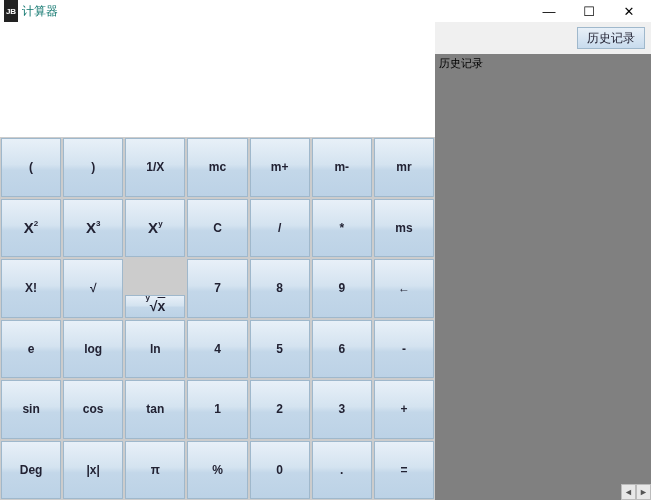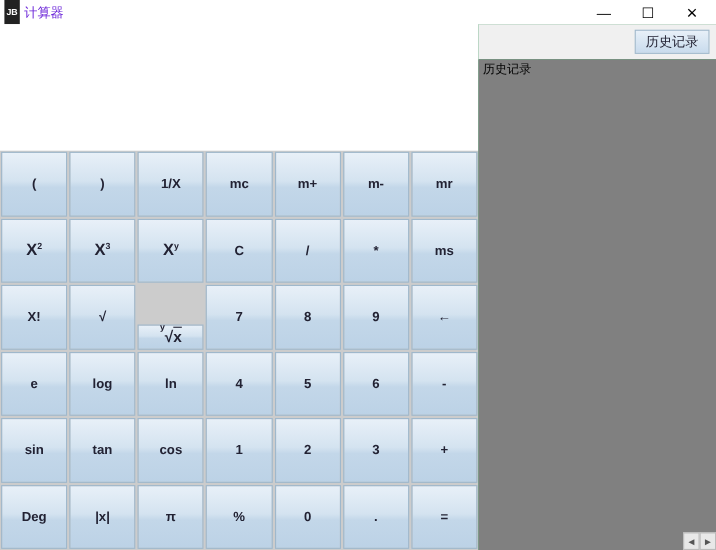--- a/index.html
+++ b/index.html
@@ -1,35 +1,35 @@
 <!DOCTYPE html>
 <html><head>
 <meta charset="utf-8">
 <style>
   * { box-sizing: border-box; margin: 0; padding: 0; }
   html, body { width: 651px; height: 500px; font-family: "Microsoft YaHei", Arial, sans-serif; overflow: hidden; }
   .window { width: 651px; height: 500px; background: #fff; display: flex; flex-direction: column; }
   .titlebar { height: 22px; background: #fff; display: flex; align-items: center; padding: 0 2px 0 4px; border-bottom: 0; }
   .titlebar .icon { width: 14px; height: 28px; background: #222; color: #fff; font-size: 8px; display: inline-flex; align-items: center; justify-content: center; margin-right: 4px; font-weight: bold; }
-  .titlebar .title { font-size: 12px; color: #6d28d9; }
+  .titlebar .title { font-size: 12px; color: #0f766e; }
   .titlebar .spacer { flex: 1; }
   .winbtn { width: 40px; height: 20px; display: inline-flex; align-items: center; justify-content: center; font-size: 13px; color: #000; }
   .client { flex: 1; display: flex; flex-direction: row; background: #fff; }
   .left { width: 435px; display: flex; flex-direction: column; }
   .display { height: 115px; background: #fff; }
   .keypad { flex: 1; display: grid; grid-template-columns: repeat(7, 1fr); grid-template-rows: repeat(6, 1fr); gap: 2px; background: #ccc; padding: 1px; }
   .key {
     background: linear-gradient(to bottom, #e8f0f8 0%, #d4e3f0 45%, #c3d7e9 55%, #bcd2e6 100%);
     border: 1px solid #9fb8cc;
     display: flex; align-items: center; justify-content: center;
     font-size: 12px; font-weight: bold; color: #223;
     cursor: pointer; user-select: none;
   }
   .key sup { font-size: 8px; position: relative; top: -4px; }
-  .right { flex: 1; display: flex; flex-direction: column; background: #15803d; }
+  .right { flex: 1; display: flex; flex-direction: column; background: #fca5a5; }
   .rightbar { height: 32px; background: #f0f0f0; display: flex; justify-content: flex-end; align-items: center; padding: 4px 6px; gap: 6px; }
   .tabbtn {
     width: 68px; height: 22px;
     background: linear-gradient(to bottom, #e8f0f8, #c8dbed);
     border: 1px solid #9fb8cc;
     font-size: 12px; color: #223; display: flex; align-items: center; justify-content: center;
     cursor: pointer;
   }
   .history { flex: 1; background: #808080; color: #000; padding: 2px 4px; font-size: 11px; line-height: 1.4; position: relative; }
   .history-scroll { position: absolute; right: 0; bottom: 0; width: 30px; height: 16px; background: #e8e8e8; display: flex; }
@@ -83,22 +83,22 @@
 
         <div class="key">e</div>
         <div class="key">log</div>
         <div class="key">ln</div>
         <div class="key">4</div>
         <div class="key">5</div>
         <div class="key">6</div>
         <div class="key">-</div>
 
         <div class="key">sin</div>
+        <div class="key">cos</div>
         <div class="key">tan</div>
-        <div class="key">cos</div>
         <div class="key">1</div>
         <div class="key">2</div>
         <div class="key">3</div>
         <div class="key">+</div>
 
         <div class="key">Deg</div>
         <div class="key">|x|</div>
         <div class="key">π</div>
         <div class="key">%</div>
         <div class="key">0</div>

